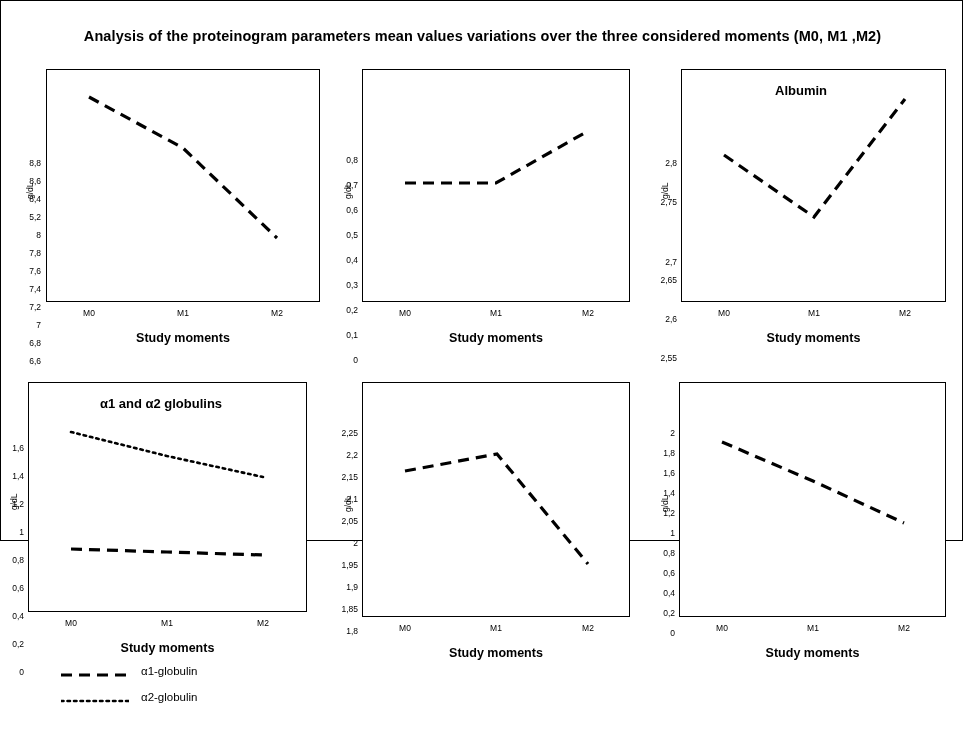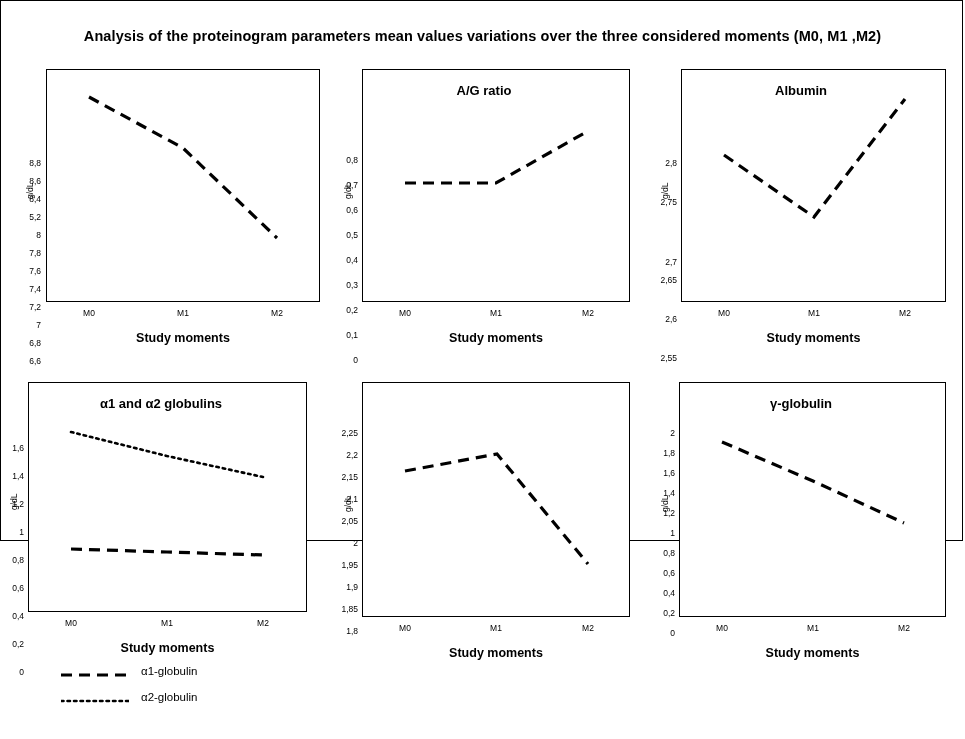--- a/index.html
+++ b/index.html
@@ -137,21 +137,20 @@
 
     <div class="xlabel" style="left:33px; top:262px; width:274px;">Study moments</div>
 
     <svg class="series" width="310" height="280">
       <polyline points="76,28 170,79 264,169" fill="none" stroke="#000000" stroke-width="3.2" stroke-dasharray="11,7"></polyline>
     </svg>
   </div>
 
   <div class="panel" style="left:333px; top:68px; width:300px; height:280px;">
     <div class="plotbox" style="left:28px; top:0px; width:268px; height:233px;"></div>
-    <div class="panel-title">A/G ratio</div>
     <div class="ylabel" style="left:9px; top:130px;">g/dL</div>
 
     <div class="ytick" style="left:0px; top:86px; width:24px;">0,8</div>
     <div class="ytick" style="left:0px; top:111px; width:24px;">0,7</div>
     <div class="ytick" style="left:0px; top:136px; width:24px;">0,6</div>
     <div class="ytick" style="left:0px; top:161px; width:24px;">0,5</div>
     <div class="ytick" style="left:0px; top:186px; width:24px;">0,4</div>
     <div class="ytick" style="left:0px; top:211px; width:24px;">0,3</div>
     <div class="ytick" style="left:0px; top:236px; width:24px;">0,2</div>
     <div class="ytick" style="left:0px; top:261px; width:24px;">0,1</div>
@@ -241,21 +240,20 @@
 
     <div class="xlabel" style="left:28px; top:264px; width:268px;">Study moments</div>
 
     <svg class="series" width="300" height="280">
       <polyline points="71,89 163,72 254,182" fill="none" stroke="#000000" stroke-width="3.2" stroke-dasharray="11,7"></polyline>
     </svg>
   </div>
 
   <div class="panel" style="left:650px; top:381px; width:300px; height:280px;">
     <div class="plotbox" style="left:28px; top:0px; width:267px; height:235px;"></div>
-    <div class="panel-title">γ-globulin</div>
     <div class="ylabel" style="left:9px; top:130px;">g/dL</div>
 
     <div class="ytick" style="left:0px; top:46px; width:24px;">2</div>
     <div class="ytick" style="left:0px; top:66px; width:24px;">1,8</div>
     <div class="ytick" style="left:0px; top:86px; width:24px;">1,6</div>
     <div class="ytick" style="left:0px; top:106px; width:24px;">1,4</div>
     <div class="ytick" style="left:0px; top:126px; width:24px;">1,2</div>
     <div class="ytick" style="left:0px; top:146px; width:24px;">1</div>
     <div class="ytick" style="left:0px; top:166px; width:24px;">0,8</div>
     <div class="ytick" style="left:0px; top:186px; width:24px;">0,6</div>

